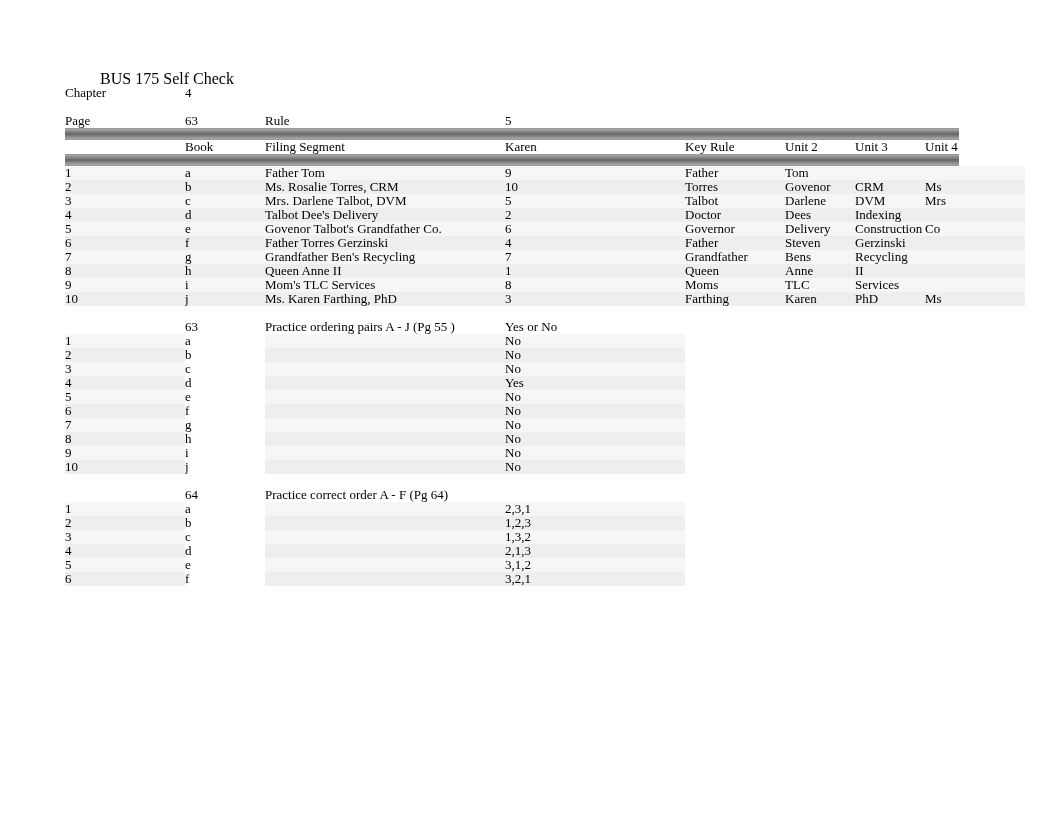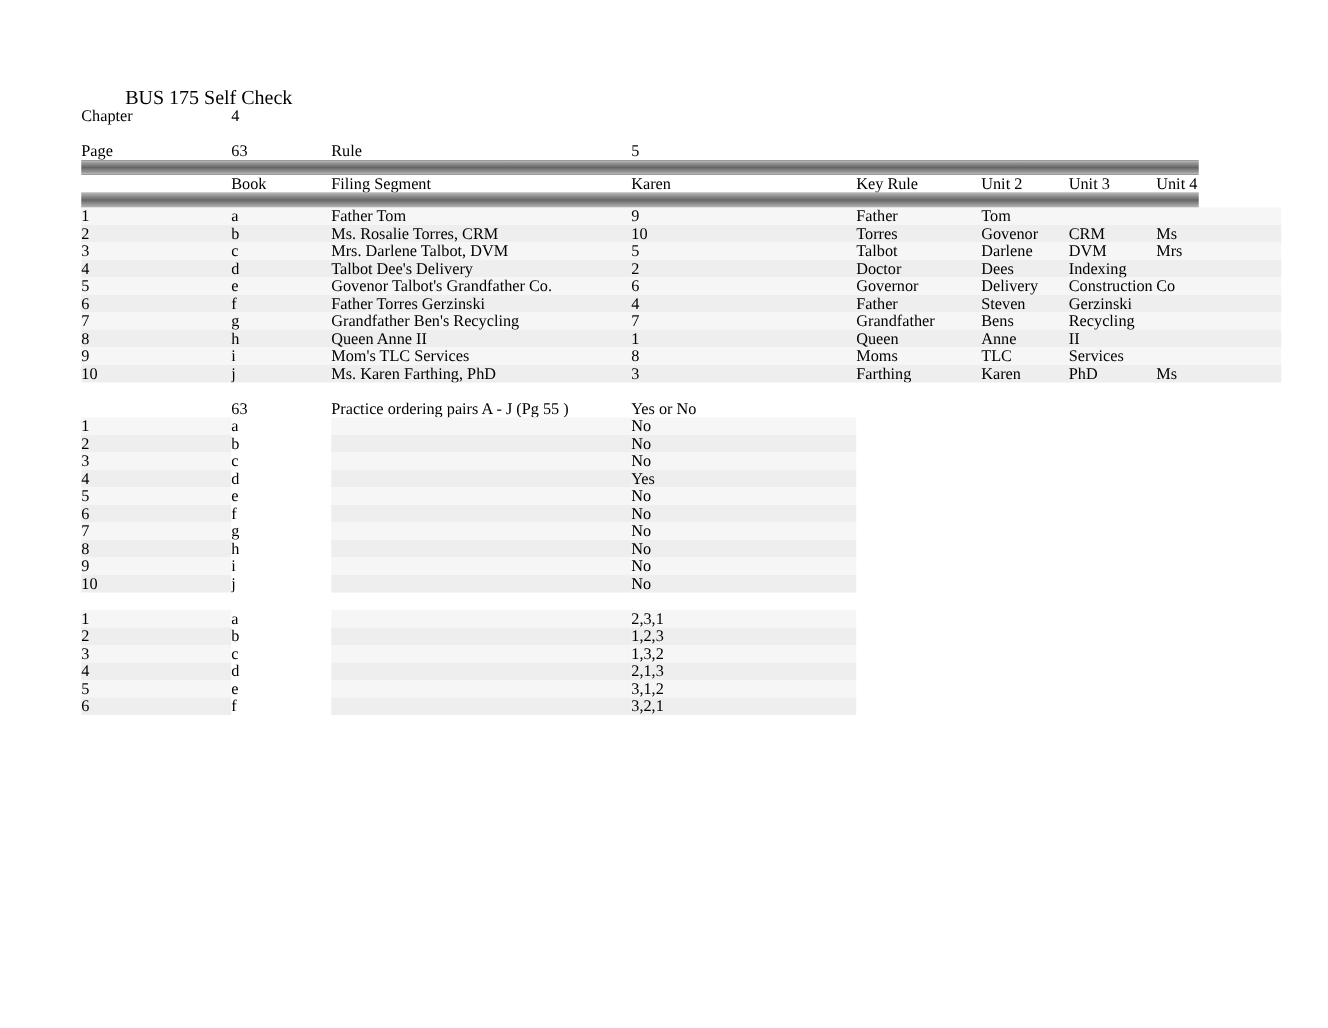--- a/index.html
+++ b/index.html
@@ -326,20 +326,30 @@
         <div class="shade-b">No</div>
         <div></div>
         <div></div>
         <div></div>
         <div></div>
       </div>
     </div>
 
   <div class="spacer"></div>
 
+  <div class="row">
+    <div></div>
+    <div>64</div>
+    <div>Practice correct order A - F (Pg 64)</div>
+    <div></div>
+      <div></div>
+      <div></div>
+      <div></div>
+      <div></div>
+  </div>
   <div id="section3">
       <div class="row">
         <div class="shade-a">1</div>
         <div>a</div>
         <div class="shade-a"></div>
         <div class="shade-a">2,3,1</div>
         <div></div>
         <div></div>
         <div></div>
         <div></div>

